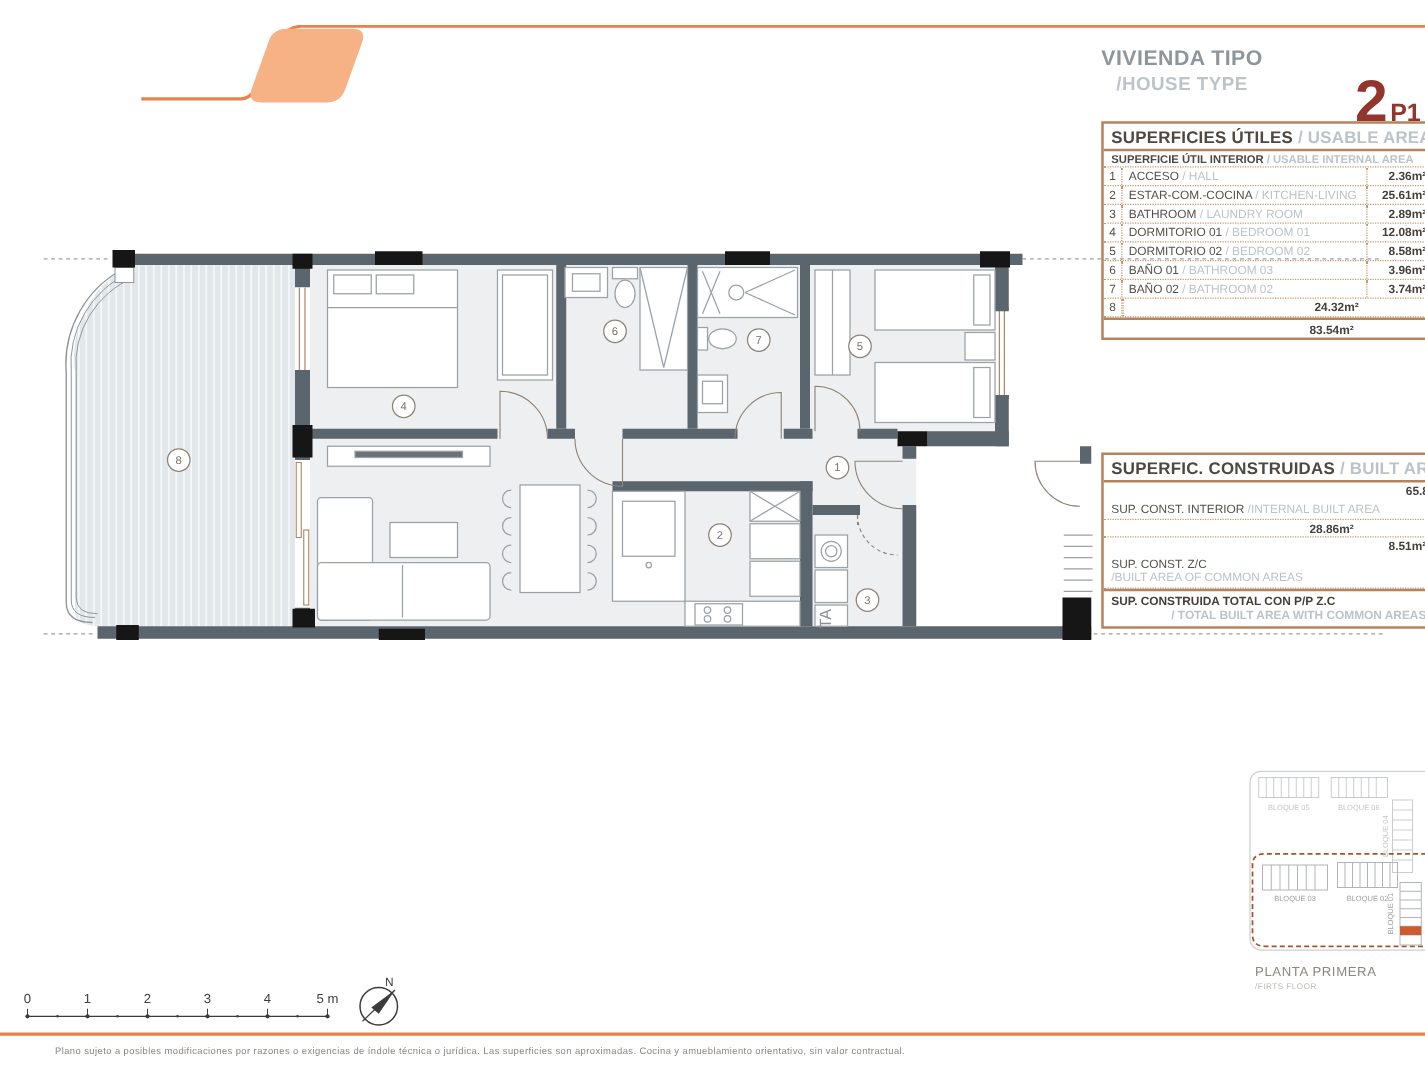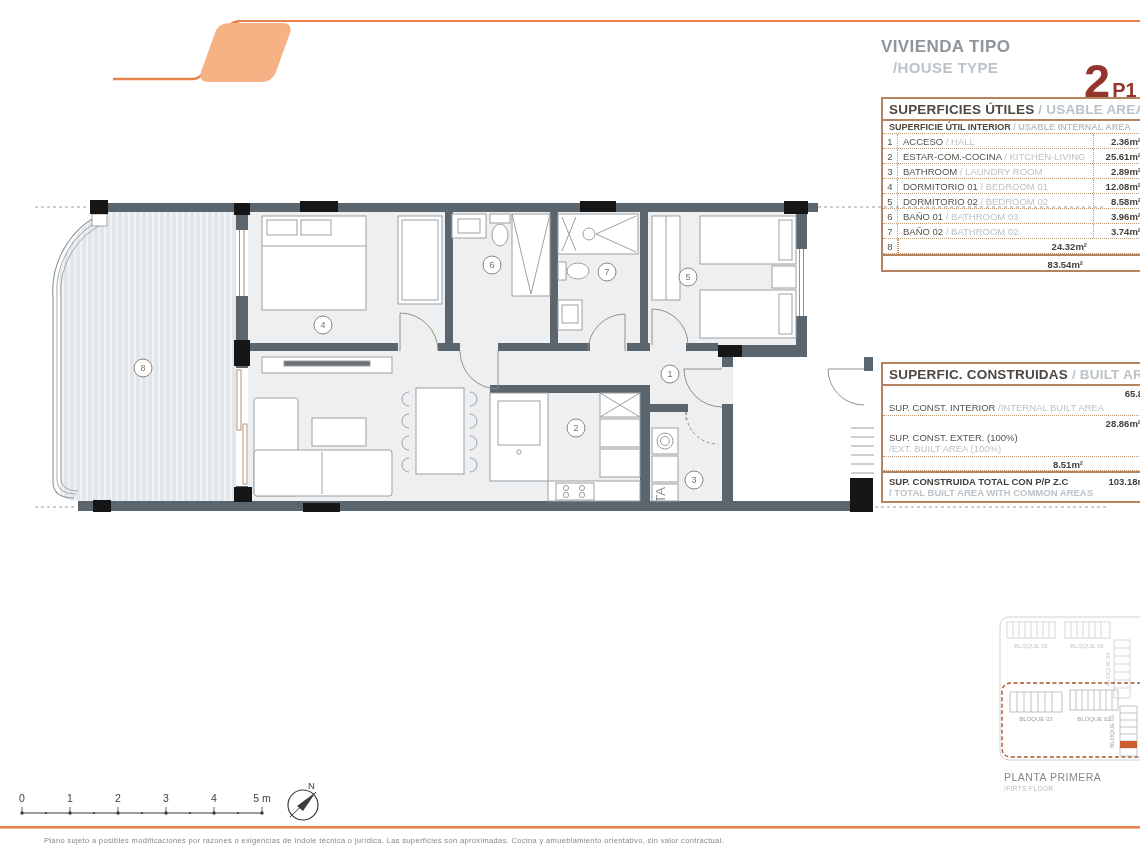--- a/index.html
+++ b/index.html
@@ -24,21 +24,21 @@
   .row{display:grid;grid-template-columns:15px 1fr 54px;border-bottom:1px dotted #c59a72;font-size:9.5px;color:#55504a;align-items:start;}
   .row:last-of-type{border-bottom:none;}
   .row .num{border-right:1px dotted #c59a72;text-align:center;padding:2px 0 1px 0;}
   .row .nm{padding:2px 4px 1px 5px;white-space:nowrap;}
   .row .nm .en{color:#bcc3c8;}
   .row .nm .en2{display:block;color:#bcc3c8;}
   .row .val{border-left:1px dotted #c59a72;text-align:right;padding:2px 6px 1px 0;font-weight:bold;color:#453f3a;}
   .t-total{display:grid;grid-template-columns:1fr 58px;border-top:2px solid #b5845e;font-size:9.5px;padding:0;}
   .t-total .nm{padding:3px 4px 3px 6px;font-weight:bold;color:#453f3a;white-space:nowrap;}
   .t-total .nm .en{color:#bcc3c8;font-weight:bold;}
-  .t-total .nm .en2{display:block;color:#bcc3c8;font-weight:bold;}
+  .t-total .nm .en2{display:block;color:#bcc3c8;font-weight:bold;margin-left:48px;}
   .t-total .val{text-align:right;padding:3px 6px 0 0;font-weight:bold;color:#453f3a;}
   .row2{display:grid;grid-template-columns:1fr 58px;border-bottom:1px dotted #c59a72;font-size:9.5px;color:#55504a;align-items:start;}
   .row2 .nm{padding:16px 4px 2px 6px;white-space:nowrap;}
   .row2 .nm .en{color:#bcc3c8;}
   .row2 .nm .en2{display:block;color:#bcc3c8;}
   .row2 .val{text-align:right;padding:2px 6px 0 0;font-weight:bold;color:#453f3a;}
   
   .disclaimer{left:8px;top:836px;font-size:7.5px;color:#8b857f;letter-spacing:.35px;padding-left:36px;}
   svg{display:block;}
 </style>
@@ -106,24 +106,24 @@
 
 <div class="panel" style="top:362px;">
   <div class="t-title">
     <span>SUPERFIC. CONSTRUIDAS</span><span class="en"> / BUILT AREA</span>
   </div>
   <div class="row2">
     <div class="nm"><span>SUP. CONST. INTERIOR</span><span class="en"> /INTERNAL BUILT AREA</span></div>
     <div class="val">65.81m²</div>
   </div>
   <div class="row2">
-    <div class="nm"><span>SUP. CONST. EXTER. (100%)</span><span class="en2">/EXT. BUILT AREA (100%)</span></div>
     <div class="val">28.86m²</div>
   </div>
   <div class="row2">
+    <div class="nm"><span>SUP. CONST. Z/C</span><span class="en2">/BUILT AREA OF COMMON AREAS</span></div>
     <div class="val">8.51m²</div>
   </div>
   <div class="t-total" style="border-top-width:2px;">
     <div class="nm"><span>SUP. CONSTRUIDA TOTAL CON P/P Z.C</span><span class="en2">/ TOTAL BUILT AREA WITH COMMON AREAS</span></div>
     <div class="val">103.18m²</div>
   </div>
 </div>
 
 <svg class="abs" style="left:0;top:0;" width="1140" height="860" viewBox="0 0 1140 860">
   <defs>

